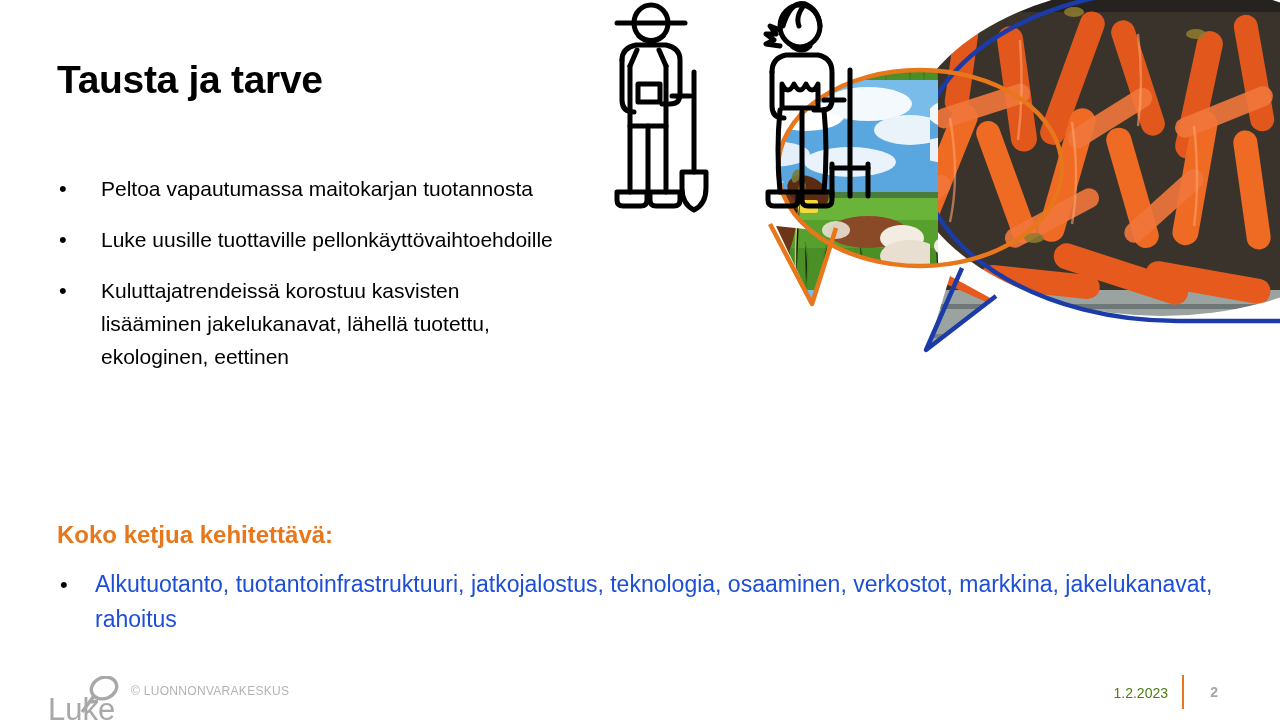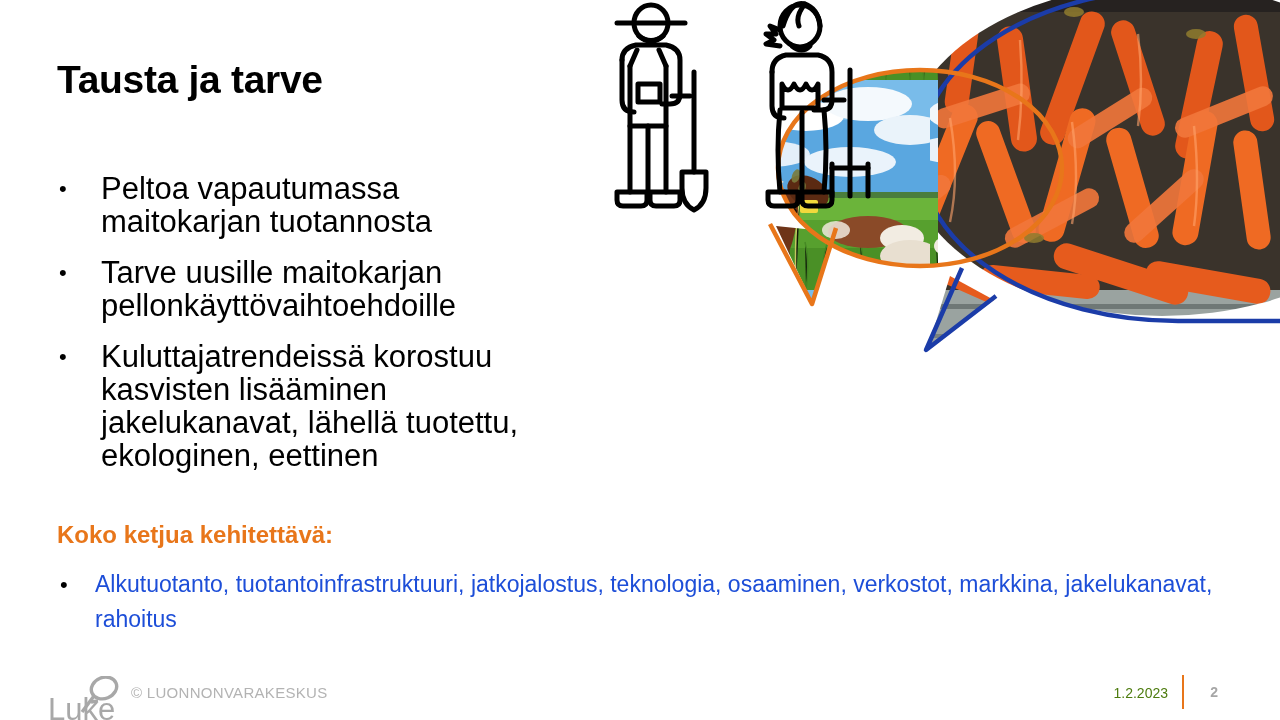--- a/index.html
+++ b/index.html
@@ -51,21 +51,21 @@
     width: 46px;
     flex: 0 0 46px;
     font-size: 22px;
     line-height: 33px;
     color: #000;
     text-align: left;
     padding-left: 4px;
     box-sizing: border-box;
   }
   .bullet-text {
-    font-size: 31px;
+    font-size: 21px;
     line-height: 33px;
     color: #000000;
     flex: 1;
   }
 
   
   .sub-heading {
     position: absolute;
     left: 57px;
     top: 521px;
@@ -117,21 +117,21 @@
     position: absolute;
     left: 48px;
     top: 676px;
     width: 84px;
     height: 50px;
   }
   .footer-copyright {
     position: absolute;
     left: 131px;
     top: 684px;
-    font-size: 15px;
+    font-size: 12px;
     color: #b3b3b3;
     letter-spacing: 0.3px;
     white-space: nowrap;
   }
   .footer-date {
     position: absolute;
     right: 112px;
     top: 685px;
     font-size: 14px;
     color: #4d7c0f;
@@ -164,21 +164,21 @@
 
   <div class="body-list">
 
     <div class="bullet-row">
       <span class="bullet-dot">•</span>
       <span class="bullet-text">Peltoa vapautumassa maitokarjan tuotannosta</span>
     </div>
 
     <div class="bullet-row">
       <span class="bullet-dot">•</span>
-      <span class="bullet-text">Tarve uusille maitokarjan pellonkäyttövaihtoehdoille</span>
+      <span class="bullet-text">Luke uusille tuottaville pellonkäyttövaihtoehdoille</span>
     </div>
 
     <div class="bullet-row">
       <span class="bullet-dot">•</span>
       <span class="bullet-text">Kuluttajatrendeissä korostuu kasvisten lisääminen jakelukanavat, lähellä tuotettu, ekologinen, eettinen</span>
     </div>
 
   </div>
 
   <div class="sub-heading">Koko ketjua kehitettävä:</div>

